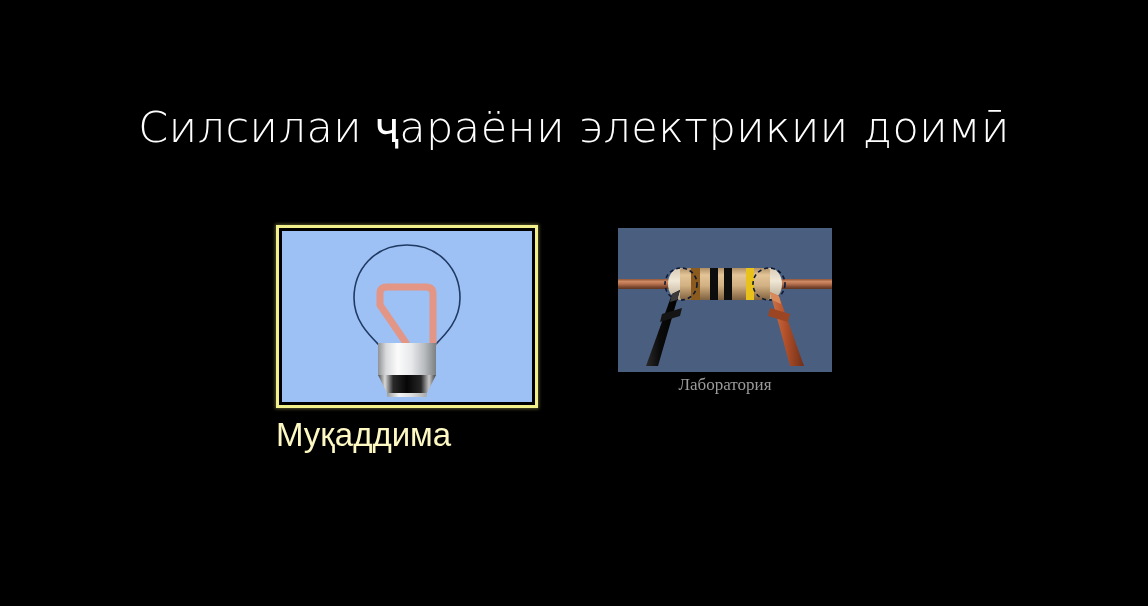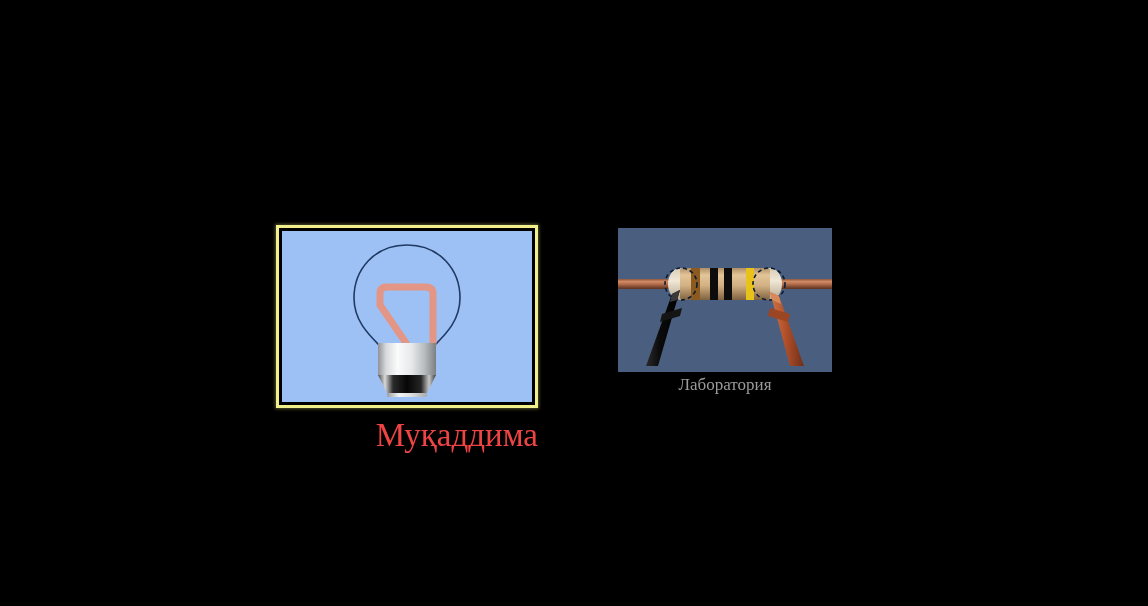--- a/index.html
+++ b/index.html
@@ -76,23 +76,23 @@
     width: 150px;
     height: 160px;
     display: block;
   }
 
   .card-intro-label {
     position: absolute;
     left: 276px;
     top: 414px;
     width: 262px;
-    text-align: right;
-    color: #ef4444;
-    font-family: Liberation Serif, serif;
+    text-align: left;
+    color: #fef9c3;
+    font-family: Liberation Sans, sans-serif;
     font-size: 33px;
     font-weight: 400;
     line-height: 42px;
     white-space: nowrap;
   }
 
   
   .card-lab {
     position: absolute;
     left: 618px;
@@ -121,20 +121,21 @@
     font-weight: 400;
     line-height: 24px;
     white-space: nowrap;
   }
 </style>
 </head>
 <body>
 
 <div id="stage">
 
+  <div class="page-title">Силсилаи ҷараёни электрикии доимӣ</div>
 
   <div class="card-intro">
     <div class="card-intro-frame"></div>
     <div class="card-intro-inner">
       <svg class="bulb-svg" viewBox="0 0 150 160">
         <defs>
           <linearGradient id="metalGrad" x1="0" y1="0" x2="1" y2="0">
             <stop offset="0%" stop-color="#8f9194"></stop>
             <stop offset="14%" stop-color="#d8dadc"></stop>
             <stop offset="34%" stop-color="#fbfbfb"></stop>

